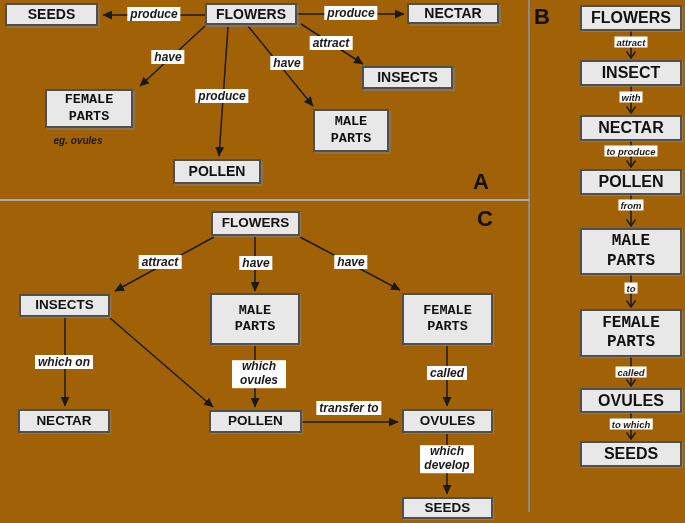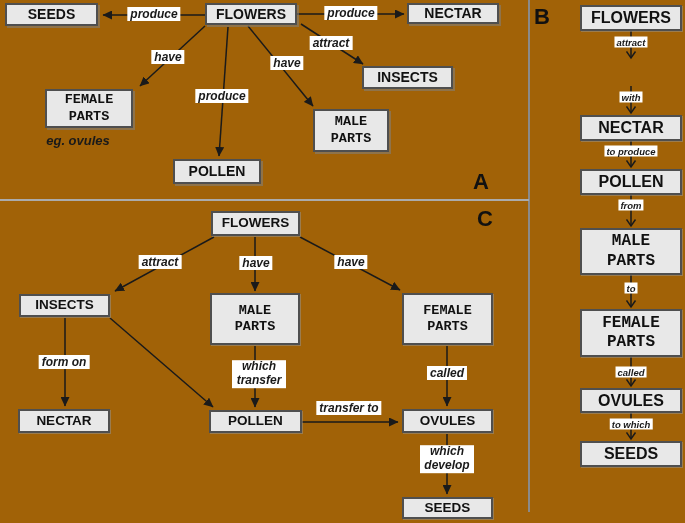--- a/index.html
+++ b/index.html
@@ -27,21 +27,21 @@
   }
   .elabel.small{font-size:9.5px;padding:0 2px;}
   .elabel.wrap{white-space:normal;width:54px;text-align:center;line-height:1.15;padding:0;}
   .panel-letter{
     position:absolute;font-weight:800;font-size:22px;color:#111;line-height:1;
   }
   .vdiv{position:absolute;left:528px;top:0;width:2px;height:512px;background:#8a8a8a;}
   .hdiv{position:absolute;left:0;top:199px;width:529px;height:2px;background:#ababab;}
   .note{
     position:absolute;transform:translate(-50%,-50%);
-    font-style:italic;font-weight:700;font-size:13px;color:#1a1a1a;white-space:nowrap;
+    font-style:italic;font-weight:700;font-size:10px;color:#1a1a1a;white-space:nowrap;
   }
 </style>
 </head>
 <body>
 
 <div class="stage">
 
   <svg class="wires" viewBox="0 0 685 523">
     <defs>
       <marker id="tri" markerUnits="userSpaceOnUse" markerWidth="10" markerHeight="9" refX="9" refY="4.5" orient="auto">
@@ -95,20 +95,21 @@
   <span class="elabel" style="left:331px;top:43px">attract</span>
   <span class="elabel" style="left:168px;top:57px">have</span>
   <span class="elabel" style="left:222px;top:96px">produce</span>
   <span class="elabel" style="left:287px;top:63px">have</span>
 
   <div class="panel-letter" style="left:473px;top:171px">A</div>
 
   <div class="panel-letter" style="left:534px;top:6px">B</div>
 
   <div class="node b" style="left:580px;top:5px;width:102px;height:26px">FLOWERS</div>
+  <div class="node b" style="left:580px;top:60px;width:102px;height:26px">INSECT</div>
   <div class="node b" style="left:580px;top:115px;width:102px;height:26px">NECTAR</div>
   <div class="node b" style="left:580px;top:169px;width:102px;height:26px">POLLEN</div>
   <div class="node b narrow" style="left:580px;top:228px;width:102px;height:47px">MALE PARTS</div>
   <div class="node b narrow" style="left:580px;top:309px;width:102px;height:48px">FEMALE PARTS</div>
   <div class="node b" style="left:580px;top:388px;width:102px;height:25px">OVULES</div>
   <div class="node b" style="left:580px;top:441px;width:102px;height:26px">SEEDS</div>
 
   <span class="elabel small" style="left:631px;top:42px">attract</span>
   <span class="elabel small" style="left:631px;top:97px">with</span>
   <span class="elabel small" style="left:631px;top:151px">to produce</span>
@@ -124,19 +125,19 @@
   <div class="node c narrow" style="left:210px;top:293px;width:90px;height:52px">MALE PARTS</div>
   <div class="node c narrow" style="left:402px;top:293px;width:91px;height:52px">FEMALE PARTS</div>
   <div class="node c" style="left:18px;top:409px;width:92px;height:24px">NECTAR</div>
   <div class="node c" style="left:209px;top:410px;width:93px;height:23px">POLLEN</div>
   <div class="node c" style="left:402px;top:409px;width:91px;height:24px">OVULES</div>
   <div class="node c" style="left:402px;top:497px;width:91px;height:22px">SEEDS</div>
 
   <span class="elabel" style="left:160px;top:262px">attract</span>
   <span class="elabel" style="left:256px;top:263px">have</span>
   <span class="elabel" style="left:351px;top:262px">have</span>
-  <span class="elabel" style="left:64px;top:362px">form on</span>
-  <span class="elabel wrap" style="left:259px;top:374px">which transfer</span>
+  <span class="elabel" style="left:64px;top:362px">which on</span>
+  <span class="elabel wrap" style="left:259px;top:374px">which ovules</span>
   <span class="elabel" style="left:349px;top:408px">transfer to</span>
   <span class="elabel" style="left:447px;top:373px">called</span>
   <span class="elabel wrap" style="left:447px;top:459px">which develop</span>
 
 </div>
 
 </body></html>

